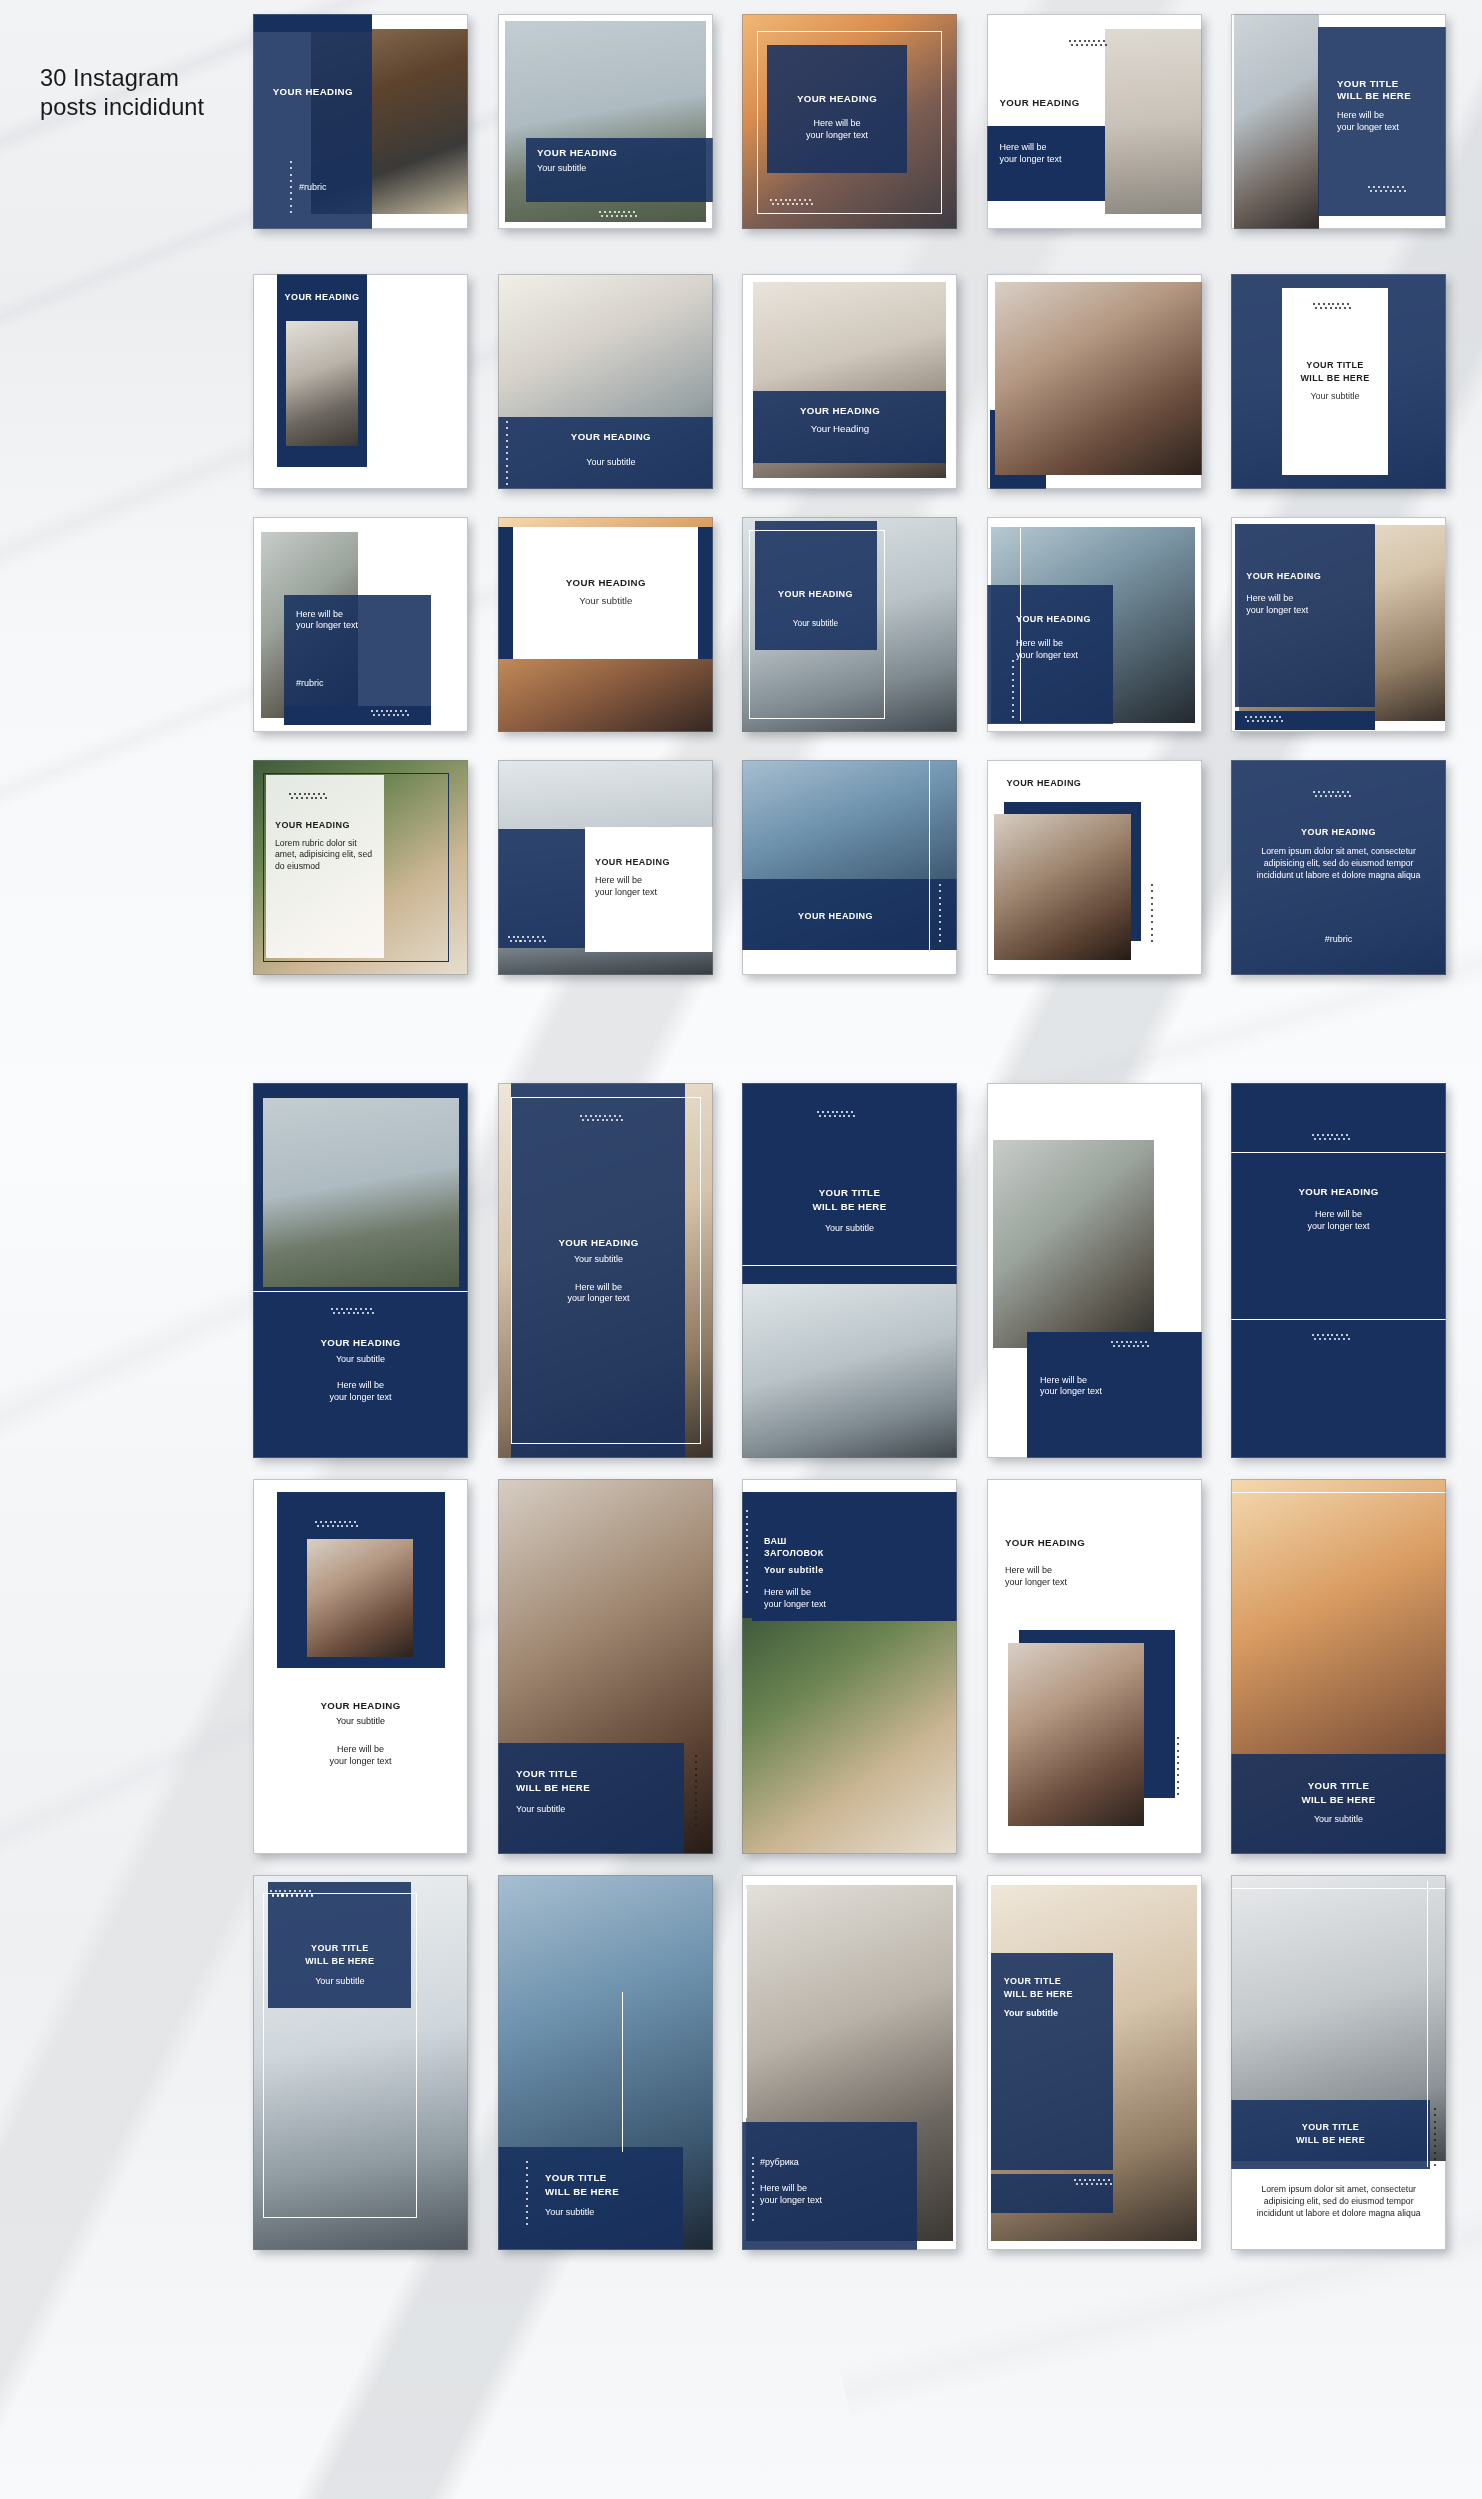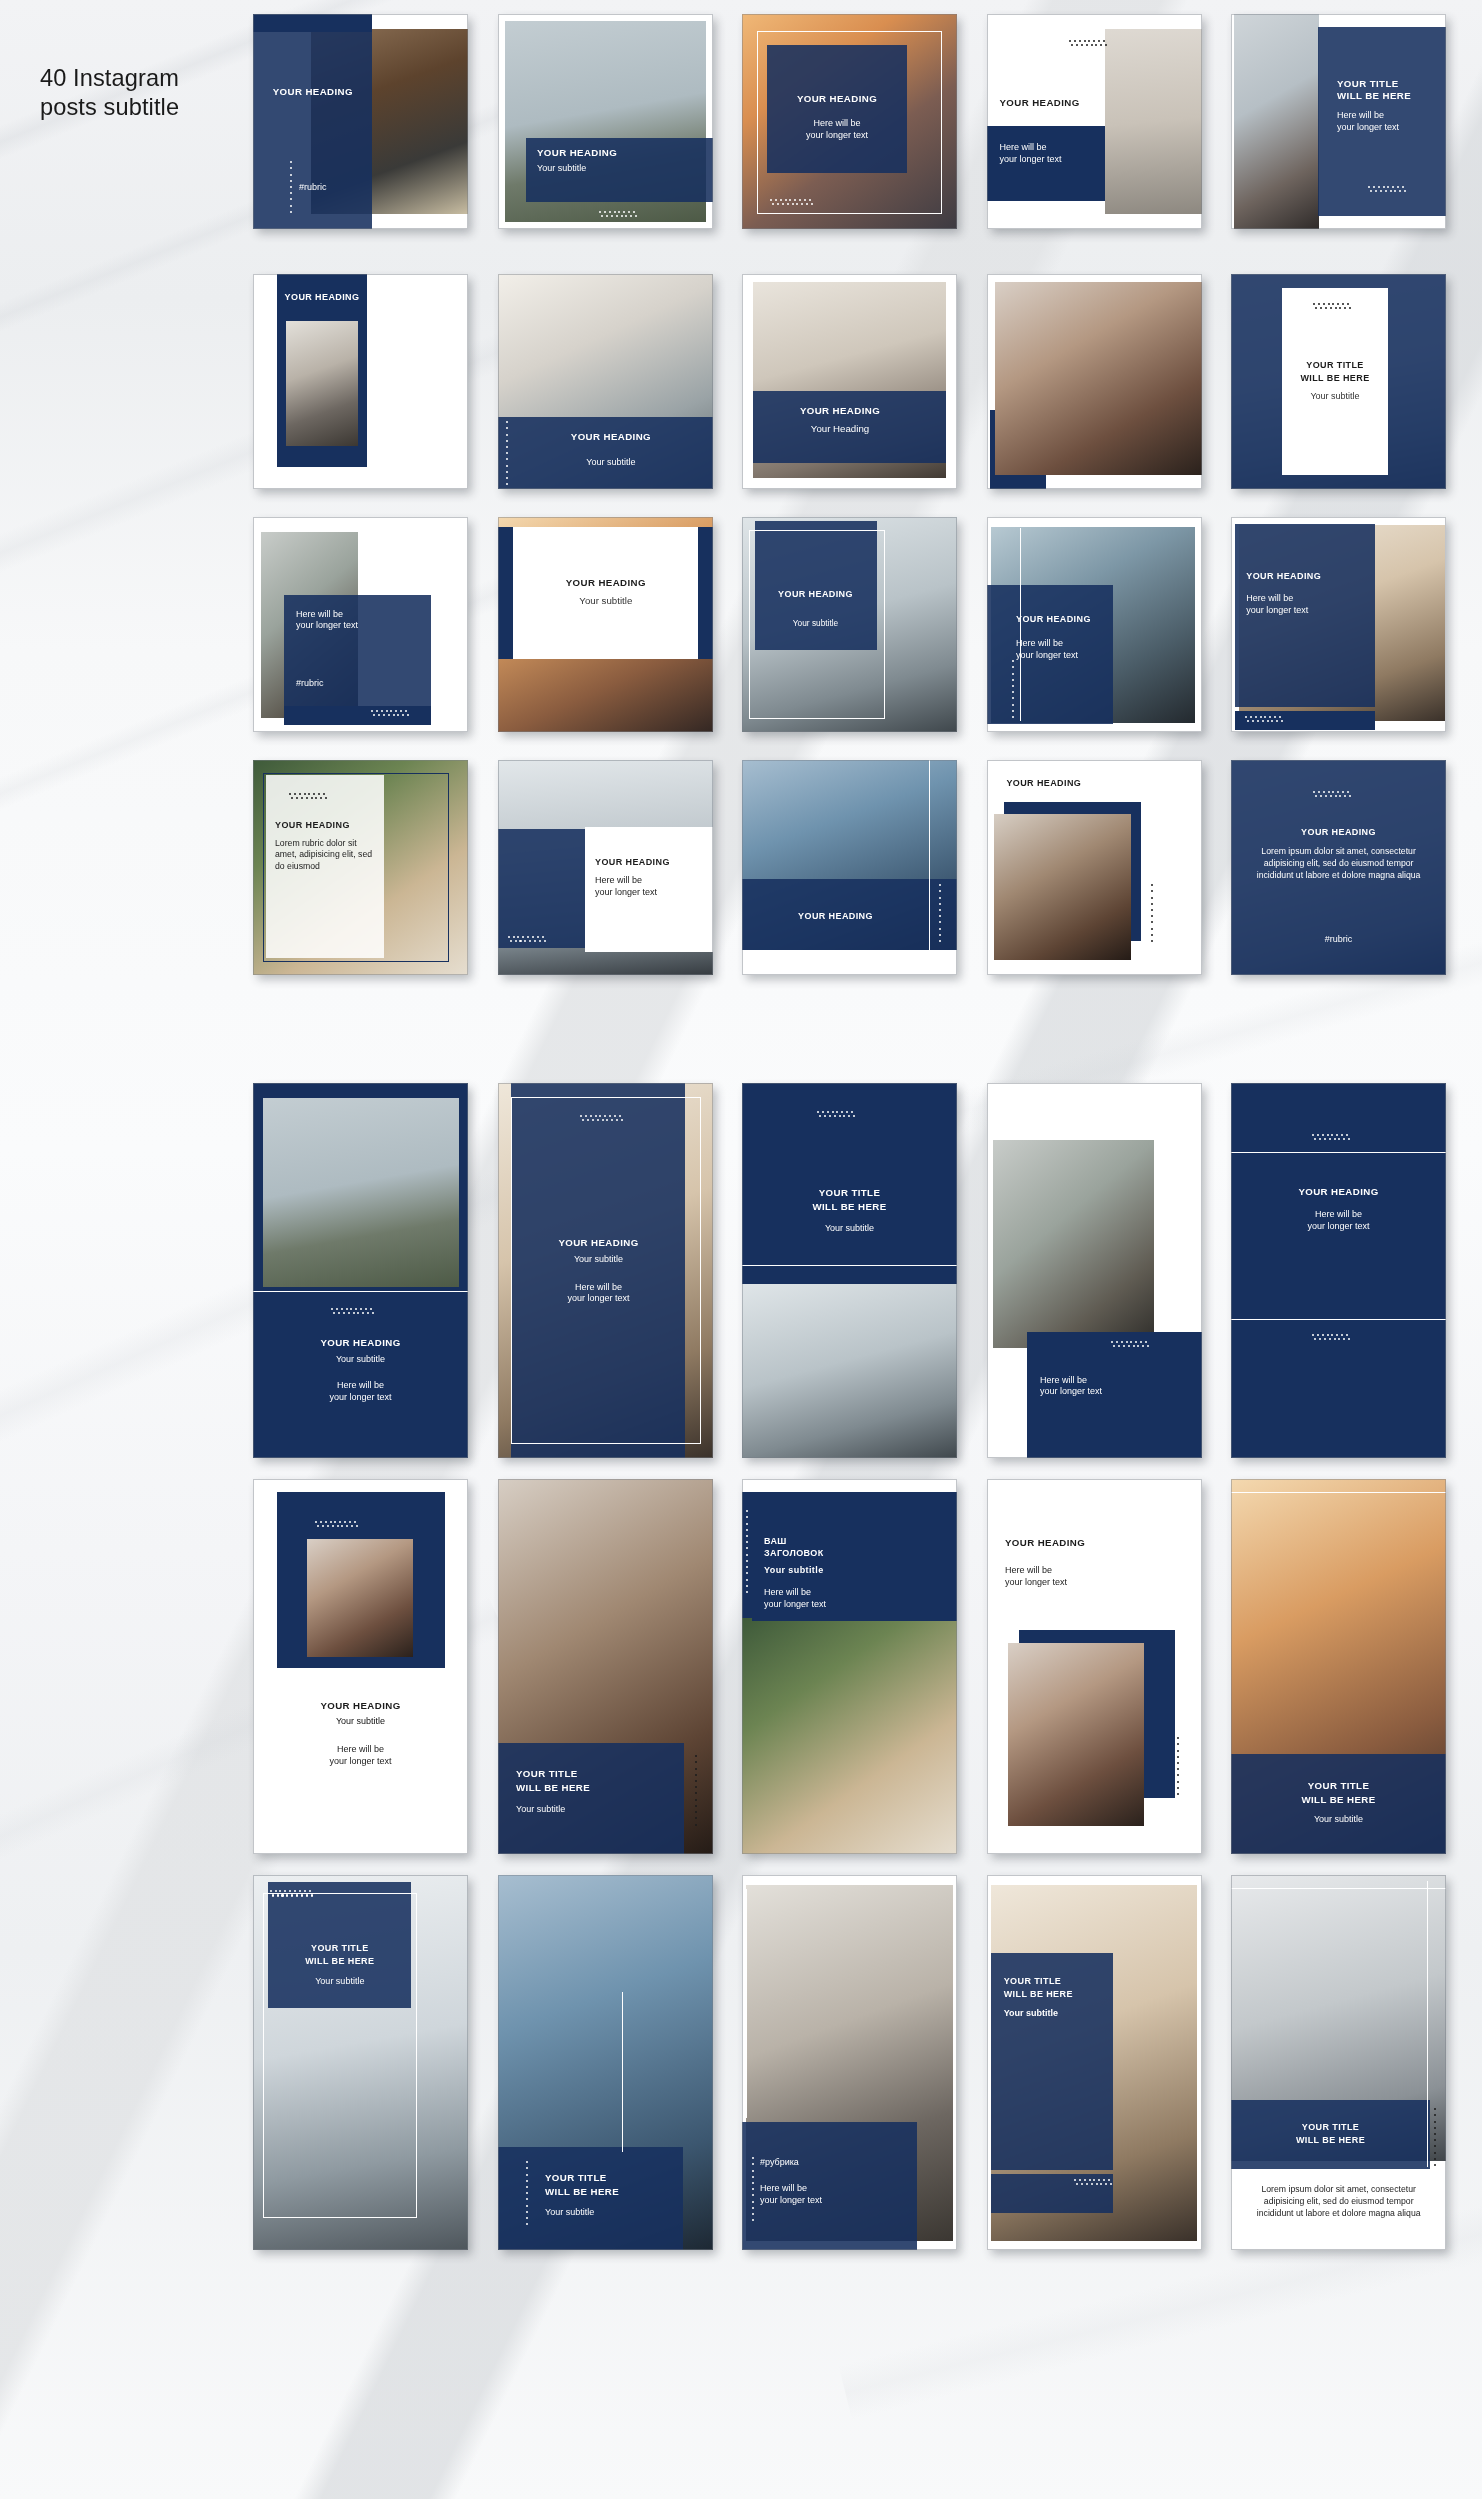--- a/index.html
+++ b/index.html
@@ -95,22 +95,22 @@
 <div class="bg-band" style="left:-69px;top:28px;width:625px;height:32px;transform:rotate(-22deg);opacity:.55;"></div>
 <div class="bg-band" style="left:-111px;top:208px;width:694px;height:28px;transform:rotate(-22deg);opacity:.45;"></div>
 <div class="bg-band" style="left:-125px;top:431px;width:764px;height:37px;transform:rotate(-22deg);opacity:.4;"></div>
 <div class="bg-band" style="left:-139px;top:680px;width:764px;height:31px;transform:rotate(-22deg);opacity:.35;"></div>
 <div class="bg-band" style="left:764px;top:1028px;width:833px;height:42px;transform:rotate(-16deg);opacity:.3;"></div>
 <div class="bg-band" style="left:-153px;top:1305px;width:694px;height:49px;transform:rotate(-24deg);opacity:.35;"></div>
 <div class="bg-band" style="left:-167px;top:1736px;width:694px;height:42px;transform:rotate(-24deg);opacity:.3;"></div>
 <div class="bg-band" style="left:833px;top:2264px;width:833px;height:56px;transform:rotate(-14deg);opacity:.28;"></div>
 
 <div class="title">
-  <div>40 Instagram</div>
-  <div>posts subtitle</div>
+  <div>30 Instagram</div>
+  <div>posts incididunt</div>
 </div>
 
 <div id="posts-host">
     <div class="card" style="left:253px;top:14px;width:215px;height:215px;">
       <div class="photo p1" style="left:58px;top:15.3px;width:157px;height:185px;"></div>
       <div class="navy-t" style="left:0;top:0;width:119px;height:215px;"></div>
       <div class="navy" style="left:0;top:0;width:119px;height:18px;"></div>
       <div class="tx h ctr" style="left:2.8px;top:72px;width:114px;font-size:9.7px;">YOUR HEADING</div>
       <div class="tx " style="left:2.8px;top:168px;width:114px;font-size:9px;text-align:center;">#rubric</div>
       <div class="dots" style="left:37px;top:147px;">

